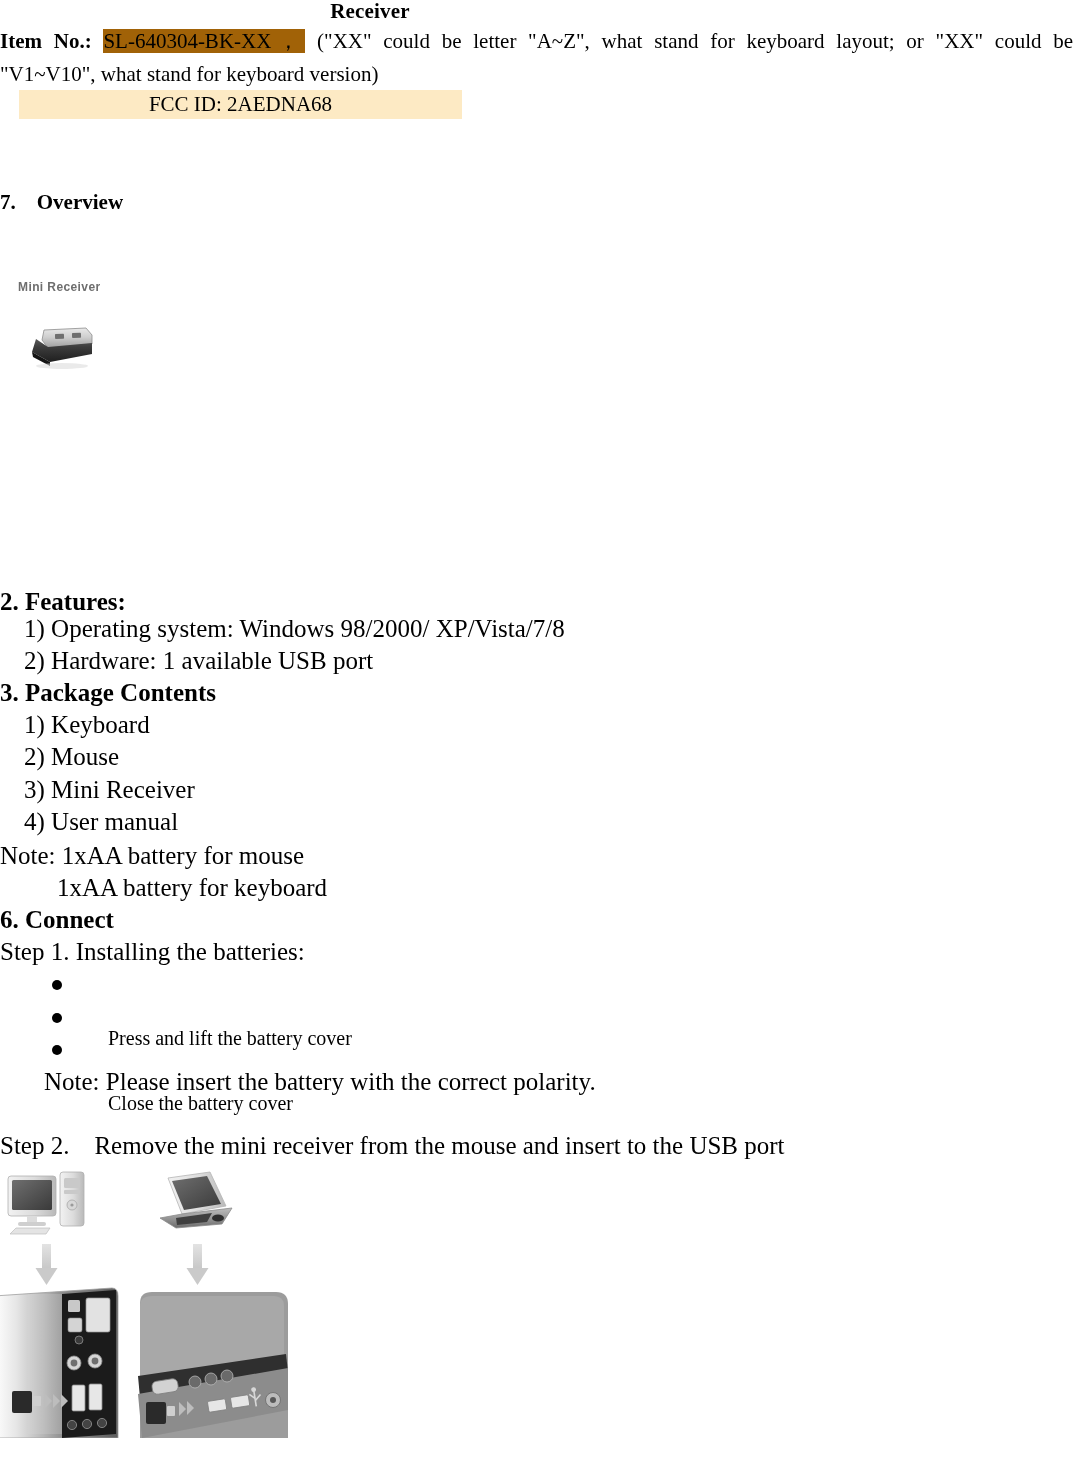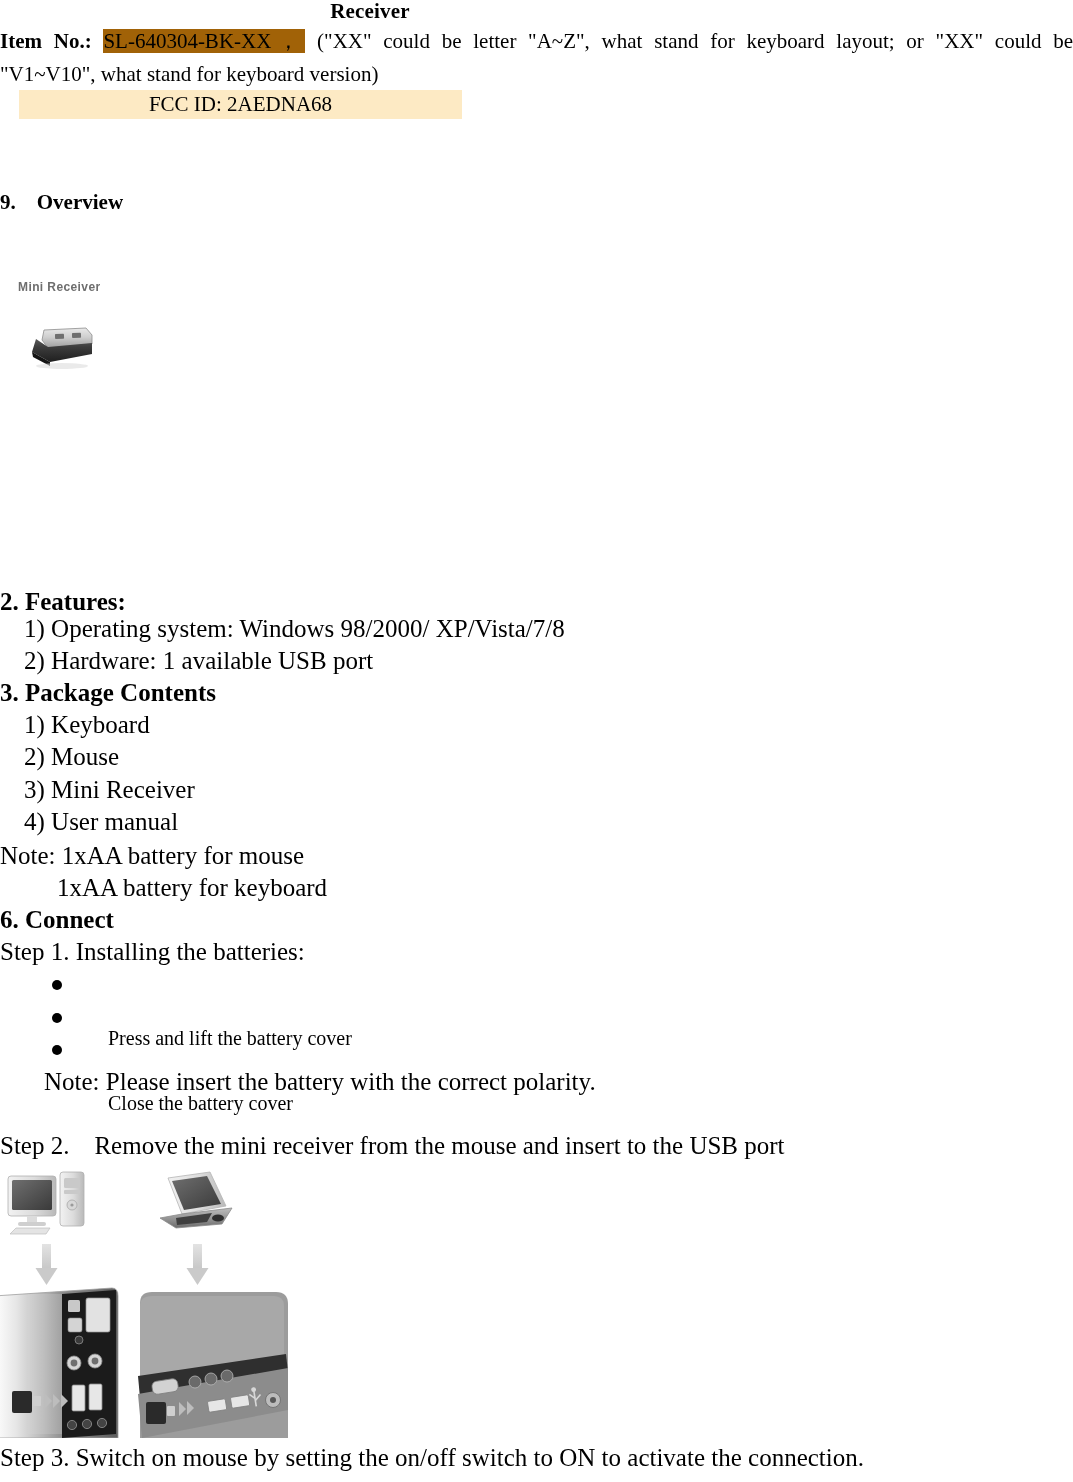--- a/index.html
+++ b/index.html
@@ -157,21 +157,21 @@
     <span class="justified-line">
       <span class="bold">Item No.:</span><span>&nbsp;</span><span class="hl">SL-640304-BK-XX，</span><span>&nbsp;</span><span>("XX" could be letter "A~Z", what stand for keyboard layout; or "XX" could be</span>
     </span>
     <span class="justified-line line-two">
       <span>"V1~V10", what stand for keyboard version)</span>
     </span>
   </div>
 
   <div class="fcc-row">FCC ID: 2AEDNA68</div>
 
-  <div class="h-overview">9.    Overview</div>
+  <div class="h-overview">7.    Overview</div>
 
   <div class="fig-receiver">
     <div class="cap">Mini Receiver</div>
     <svg class="dongle" viewBox="0 0 74 44">
       <defs>
         <linearGradient id="gMetal" x1="0" y1="0" x2="0" y2="1">
           <stop offset="0%" stop-color="#e9e9e9"></stop>
           <stop offset="45%" stop-color="#cfcfcf"></stop>
           <stop offset="100%" stop-color="#9d9d9d"></stop>
         </linearGradient>
@@ -348,15 +348,14 @@
         <rect x="146" y="254" width="20" height="22" rx="2" fill="#2a2a2a"></rect>
         <rect x="167" y="258" width="8" height="10" rx="1" fill="#cfcfcf"></rect>
         <g fill="#bdbdbd">
           <path d="M179 254 L186 261 L179 268 Z"></path>
           <path d="M187 253 L194 260 L187 267 Z"></path>
         </g>
       </g>
     </svg>
   </div>
 
-  <div class="body-line" style="top:1444px;left:0;">Step 3. Switch on mouse by setting the on/off switch to ON to activate the connection.</div>
 
 </div>
 
 </body></html>

